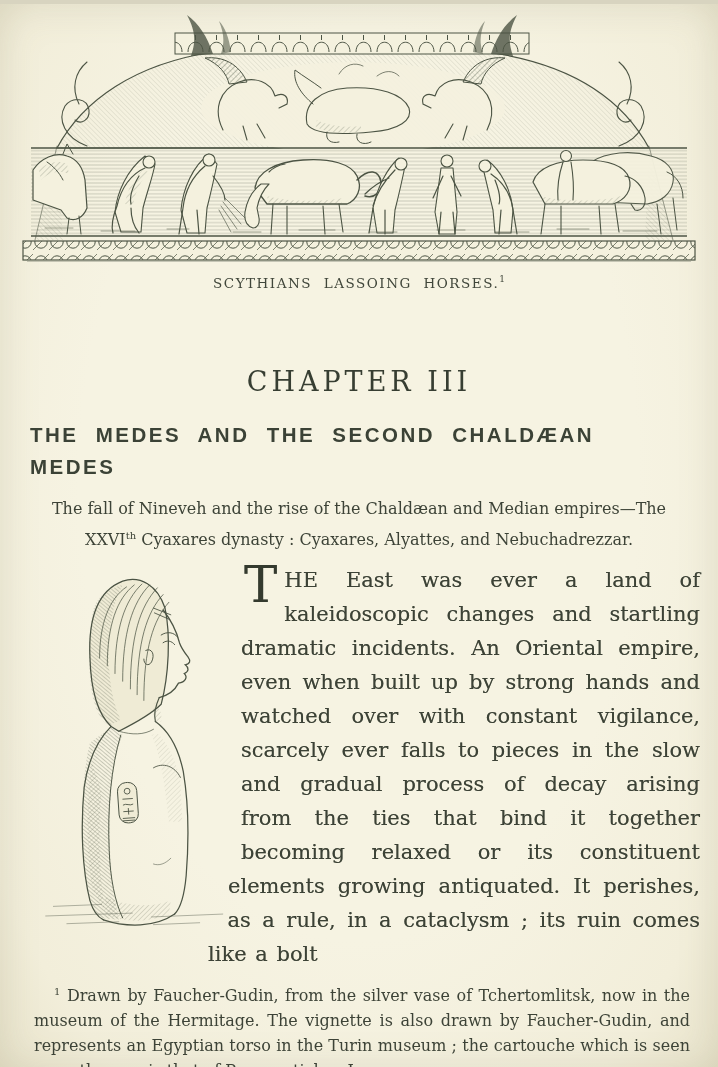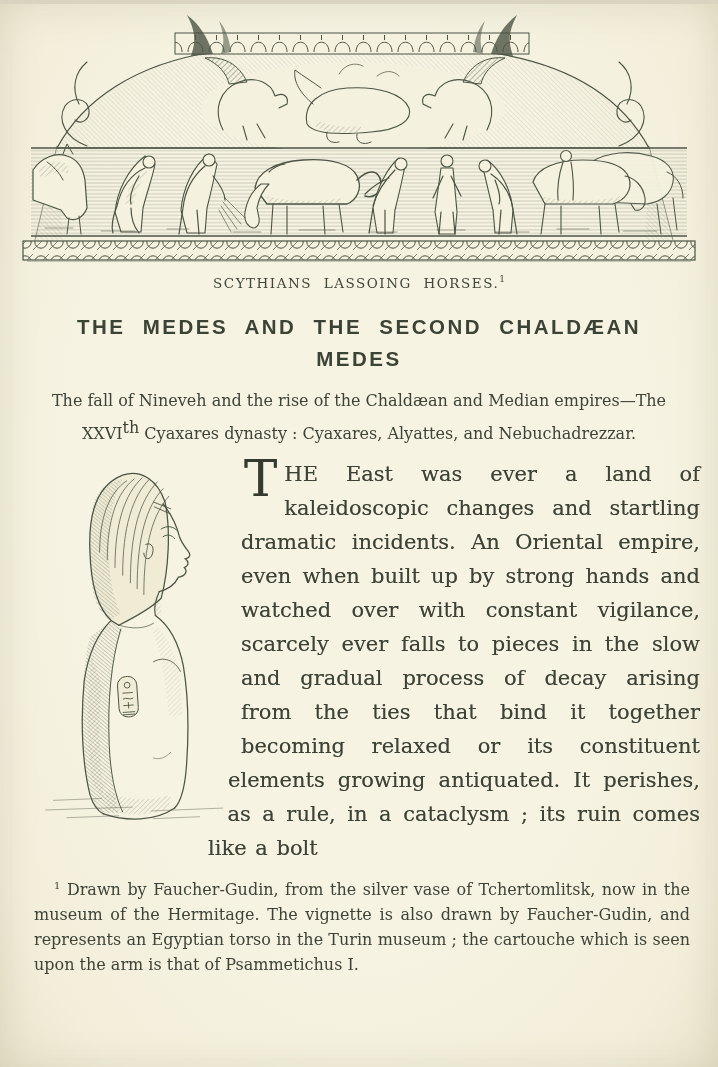--- a/index.html
+++ b/index.html
@@ -36,32 +36,31 @@
     line-height:34px;
   }
   .title{
     margin:20px 30px 0 30px;
     font-family:"Liberation Sans", sans-serif;
     font-weight:bold;
     font-size:20.5px;
     letter-spacing:2.5px;
     word-spacing:9px;
     line-height:32px;
-    text-align:center;
     color:#3b4236;
   }
   .summary{
     margin:12px auto 0;
     width:664px;
     font-size:16px;
     line-height:27px;
     text-align:center;
     color:#3d4337;
   }
-  .summary sup{font-size:16px;}
+  .summary sup{font-size:10px;}
   
   .bodytext{
     margin:10px 18px 0 32px;
     font-size:21px;
     line-height:34px;
     text-align:justify;
     word-spacing:2px;
     color:#3c4236;
     text-shadow:0 0 .4px rgba(60,66,52,.55);
   }
@@ -194,20 +193,21 @@
 
       <rect x="6" y="229" width="672" height="19" fill="#f4f1de" stroke="#4c5444" stroke-width="1.2"></rect>
       <rect x="6" y="229" width="672" height="19" fill="url(#guill)"></rect>
       <line x1="10" y1="250" x2="674" y2="250" stroke="#4c5444" stroke-width=".8" opacity=".7"></line>
     </svg>
     <figcaption class="caption">
       <span>SCYTHIANS LASSOING HORSES.</span><sup>1</sup>
     </figcaption>
   </figure>
 
+  <h1 class="chapter">CHAPTER III</h1>
 
   <h2 class="title">
     <span>THE MEDES AND THE SECOND CHALDÆAN</span><br>
     <span>MEDES</span>
   </h2>
 
   <p class="summary"><span>The fall of Nineveh and the rise of the Chaldæan and Median empires—The XXVI</span><sup>th</sup><span> Cyaxares dynasty : Cyaxares, Alyattes, and Nebuchadrezzar.</span></p>
 
   <div class="bodytext">
     <div class="torso-float">

